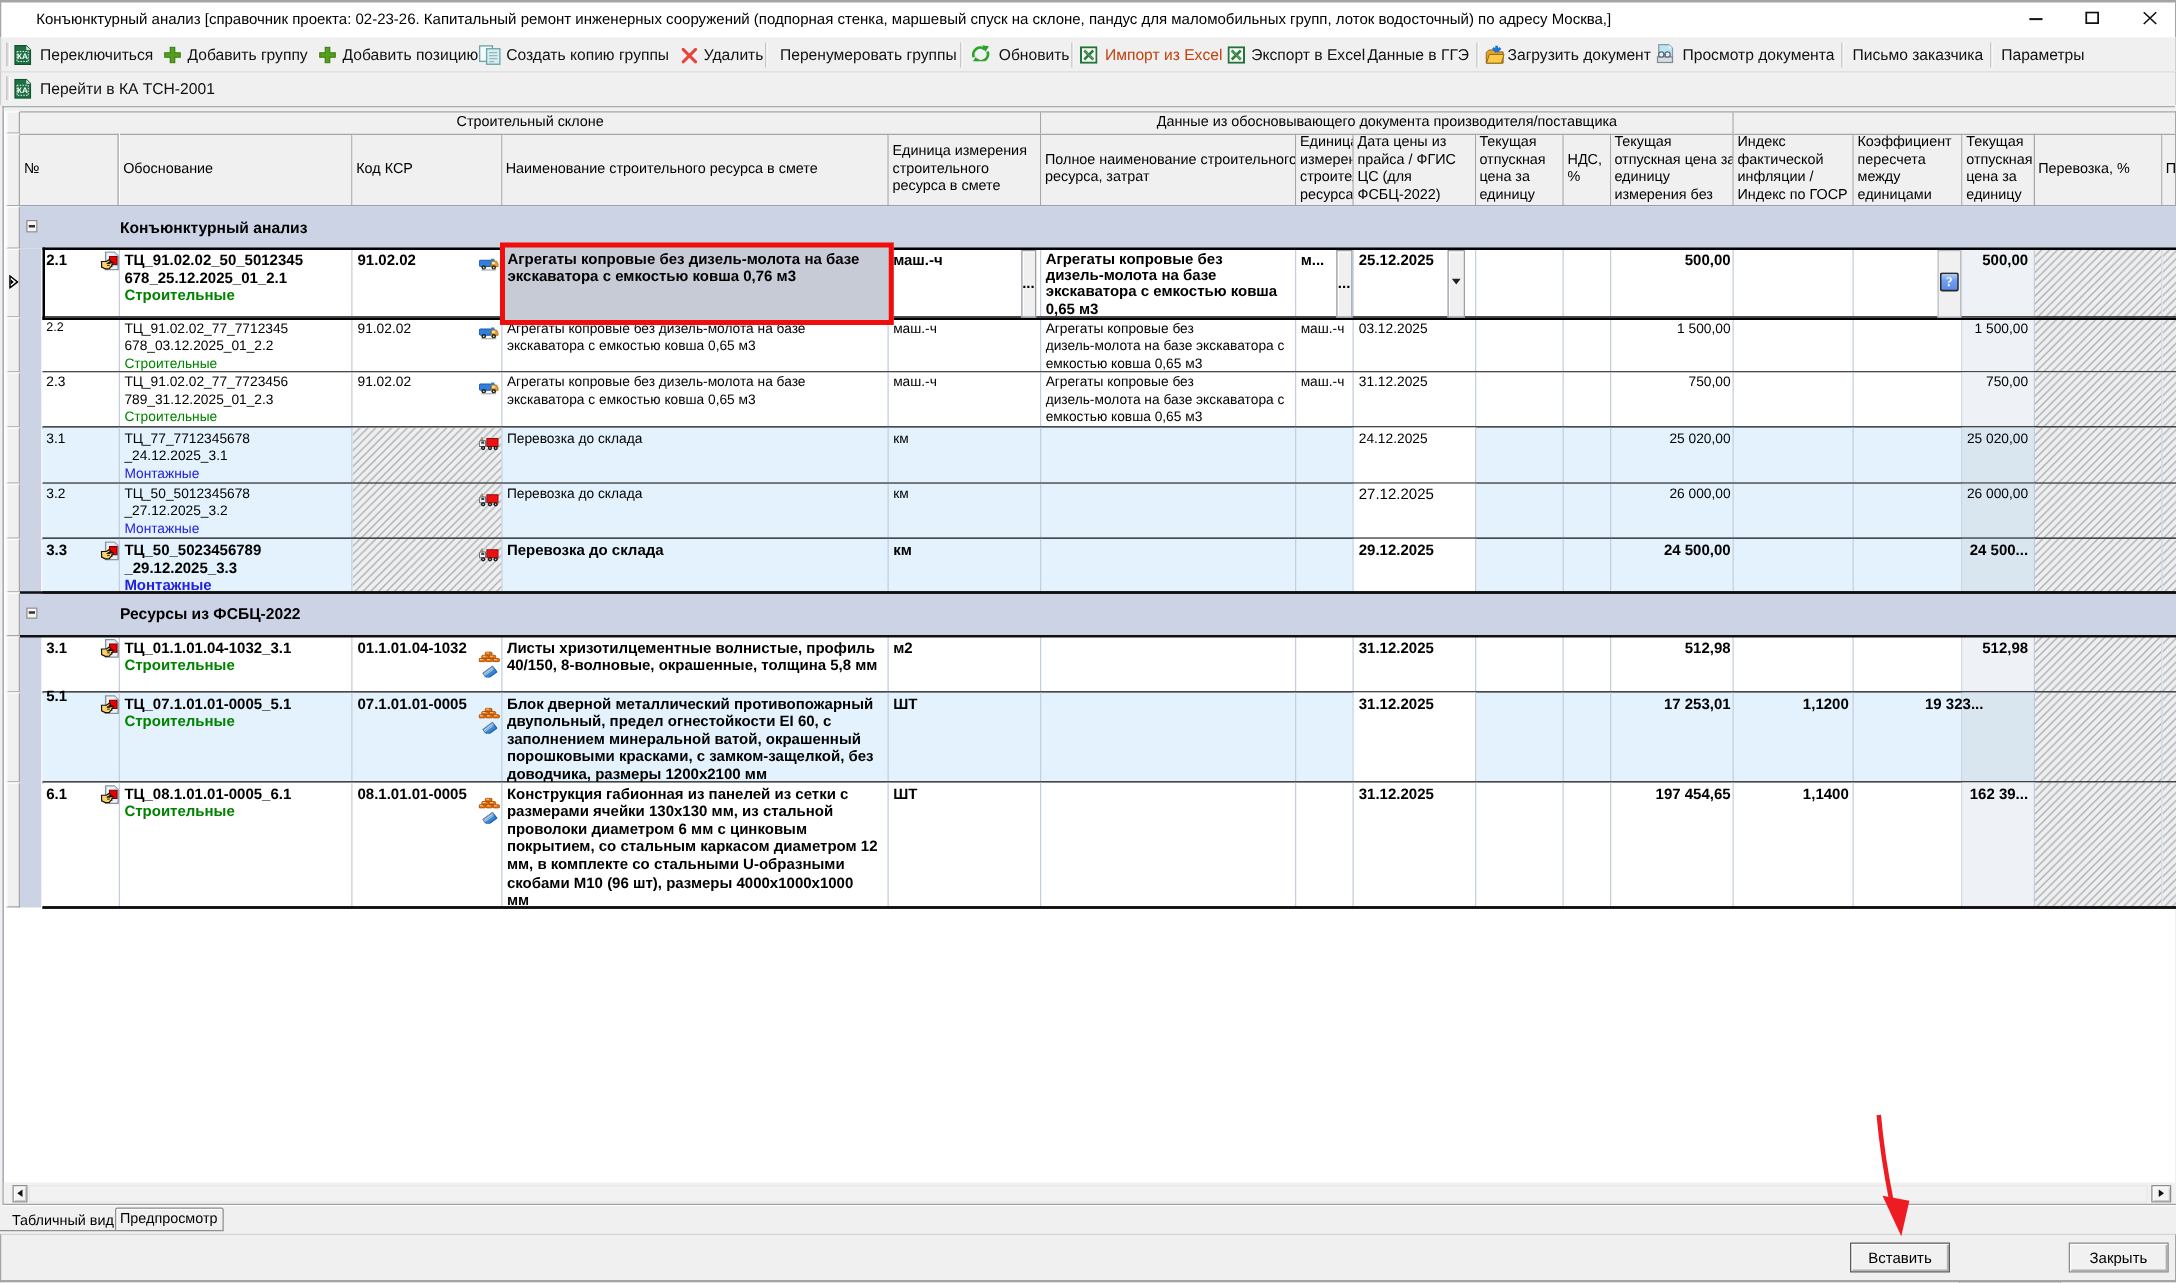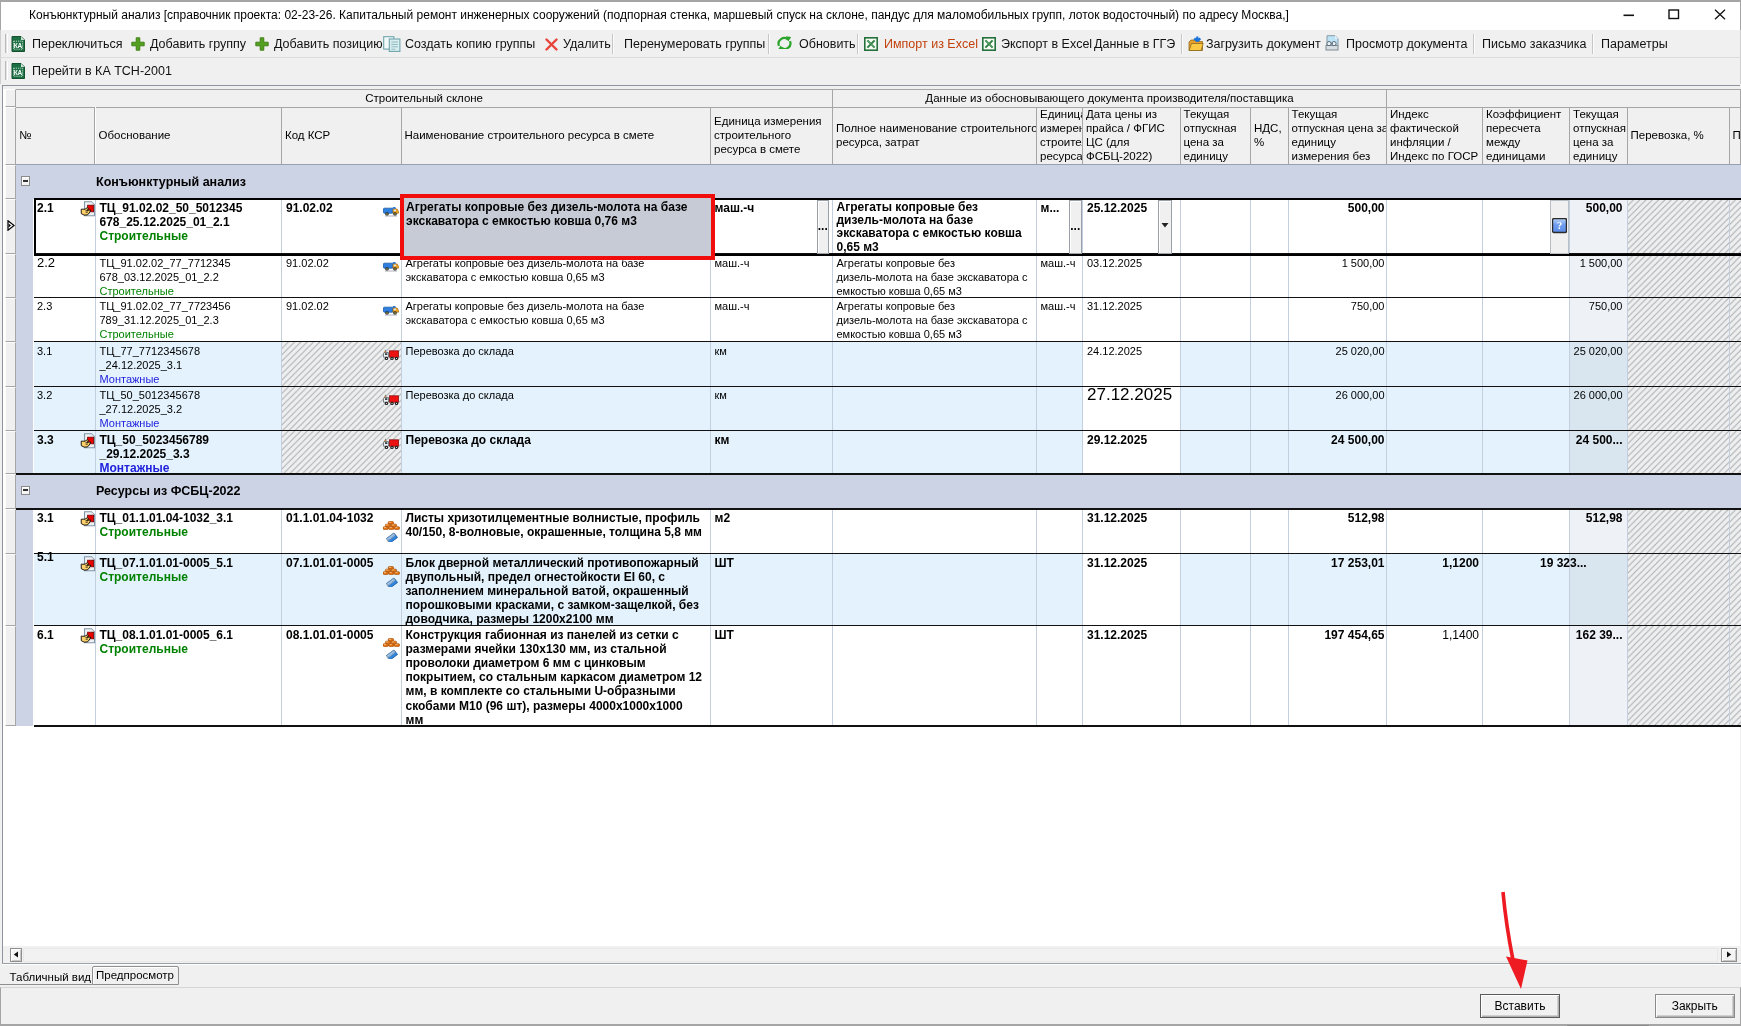--- a/index.html
+++ b/index.html
@@ -303,21 +303,21 @@
     <svg width="12.5" height="43.5">
       <defs>
         <pattern id="hp4" width="6.3" height="6.3" patternUnits="userSpaceOnUse">
           <path d="M-1.5 1.5 L1.5 -1.5 M-1.5 7.8 L7.8 -1.5 M4.8 7.8 L7.8 4.8" stroke="#a6abb1" stroke-width="1"></path>
         </pattern>
       </defs>
       <rect width="100%" height="100%" fill="#efefef"></rect>
       <rect width="100%" height="100%" fill="url(#hp4)"></rect>
     </svg>
   </div>
-<div style="position:absolute;left:37px;top:255.5px;width:33px;height:42px;font-size:13px;">2.2</div>
+<div style="position:absolute;left:37px;top:255.5px;width:33px;height:42px;font-size:10px;">2.2</div>
 <div style="position:absolute;left:99.5px;top:255.5px;width:180.5px;height:42px;font-size:11px;">ТЦ_91.02.02_77_7712345<br>678_03.12.2025_01_2.2<br><span style="color:#008200">Строительные</span></div>
 <div style="position:absolute;left:286px;top:255.5px;width:96px;height:42px;font-size:11px;">91.02.02</div>
 <div style="position:absolute;left:383px;top:260px;width:16px;height:12px;">
     <svg width="16" height="12" viewBox="0 0 16 12">
       <rect x="0.5" y="3.2" width="9.5" height="5" rx="0.8" fill="#2f7fe0" stroke="#1b5ca8" stroke-width="0.8"></rect>
       <path d="M9.8 2 h2.6 l0.6 2 h-3.2 z" fill="#2f7fe0"></path>
       <path d="M10 4 h4.2 l1.3 2.4 v1.8 h-5.5 z" fill="#f2a227" stroke="#a86c12" stroke-width="0.7"></path>
       <rect x="10.7" y="4.6" width="2.2" height="1.6" fill="#cfeef8"></rect>
       <circle cx="4" cy="9" r="1.8" fill="#222"></circle>
       <circle cx="4" cy="9" r="0.7" fill="#e8e85a"></circle>
@@ -524,21 +524,21 @@
       <circle cx="3.5" cy="9.4" r="0.6" fill="#dcdcdc"></circle>
       <circle cx="9" cy="9.4" r="1.7" fill="#1a1a1a"></circle>
       <circle cx="9" cy="9.4" r="0.6" fill="#dcdcdc"></circle>
       <circle cx="13.5" cy="9.4" r="1.7" fill="#1a1a1a"></circle>
       <circle cx="13.5" cy="9.4" r="0.6" fill="#dcdcdc"></circle>
       <path d="M1.2 2.2 l1.6 1" stroke="#e88614" stroke-width="0.9"></path>
     </svg>
   </div>
 <div style="position:absolute;left:405.5px;top:388px;width:302.5px;height:43px;font-size:11px;">Перевозка до склада</div>
 <div style="position:absolute;left:714.5px;top:388px;width:95.5px;height:43px;font-size:11px;">км</div>
-<div style="position:absolute;left:1087px;top:388px;width:91px;height:29px;font-size:17px;">27.12.2025</div>
+<div style="position:absolute;left:1087px;top:388px;width:91px;height:29px;font-size:12px;">27.12.2025</div>
 <div style="position:absolute;left:1240px;top:388px;width:144.5px;height:43px;font-size:11px;text-align:right;white-space:nowrap;">26 000,00</div>
 <div style="position:absolute;left:1540px;top:388px;width:82.5px;height:43px;font-size:11px;text-align:right;white-space:nowrap;">26 000,00</div>
 <div style="position:absolute;left:33.5px;top:430px;width:1707.5px;height:1.5px;background:#111;"></div>
 <div style="position:absolute;left:33.5px;top:431px;width:1707.5px;height:43px;background:#e3f2fc;"></div>
 <div style="position:absolute;left:33.5px;top:431px;width:62px;height:43px;border-right:1px solid #c3cede;"></div>
 <div style="position:absolute;left:95.5px;top:431px;width:186.5px;height:43px;border-right:1px solid #c3cede;"></div>
 <div style="position:absolute;left:282px;top:431px;width:119.5px;height:43px;border-right:1px solid #c3cede;overflow:hidden;">
     <svg width="119.5" height="43">
       <defs>
         <pattern id="hp13" width="6.3" height="6.3" patternUnits="userSpaceOnUse">
@@ -834,21 +834,21 @@
       <path d="M1.5 6.5 l7.5 -5.5 3.5 4.5 -7.5 5.5 z" fill="#2e86e0" stroke="#1b5ca8" stroke-width="0.9"></path>
       <path d="M1.5 6.5 l7.5 -5.5 1 1.2 -7.4 5.6 z" fill="#77b4ef"></path>
       <path d="M2 7.6 l7.4 -5.4 M2.6 8.6 l7.4 -5.4" stroke="#c8d4e0" stroke-width="0.8" fill="none"></path>
       <path d="M1.5 6.5 l1.2 2.8 7.4 -5.5 -1 -2.8 z" fill="none" stroke="#888" stroke-width="0.5"></path>
     </svg>
   </div>
 <div style="position:absolute;left:405.5px;top:627.5px;width:302.5px;height:98.5px;font-weight:bold;">Конструкция габионная из панелей из сетки с<br>размерами ячейки 130х130 мм, из стальной<br>проволоки диаметром 6 мм с цинковым<br>покрытием, со стальным каркасом диаметром 12<br>мм, в комплекте со стальными U-образными<br>скобами М10 (96 шт), размеры 4000х1000х1000<br>мм</div>
 <div style="position:absolute;left:714.5px;top:627.5px;width:95.5px;height:98.5px;font-weight:bold;">ШТ</div>
 <div style="position:absolute;left:1087px;top:627.5px;width:91px;height:98.5px;font-weight:bold;">31.12.2025</div>
 <div style="position:absolute;left:1240px;top:627.5px;width:144.5px;height:98.5px;font-weight:bold;text-align:right;white-space:nowrap;">197 454,65</div>
-<div style="position:absolute;left:1400px;top:627.5px;width:79px;height:98.5px;font-weight:normal;text-align:right;white-space:nowrap;">1,1400</div>
+<div style="position:absolute;left:1400px;top:627.5px;width:79px;height:98.5px;font-weight:bold;text-align:right;white-space:nowrap;">1,1400</div>
 <div style="position:absolute;left:1540px;top:627.5px;width:82.5px;height:98.5px;font-weight:bold;text-align:right;white-space:nowrap;">162 39...</div>
 <div style="position:absolute;left:33.5px;top:725px;width:1707.5px;height:1.5px;background:#111;"></div>
 <div style="position:absolute;left:16.3px;top:473px;width:1724.7px;height:1.5px;background:#111;"></div>
 <div style="position:absolute;left:16.3px;top:508px;width:1724.7px;height:1.5px;background:#111;"></div>
 <div style="position:absolute;left:33.5px;top:725px;width:1707.5px;height:1.5px;background:#111;"></div>
 <div style="position:absolute;left:33.5px;top:197.5px;width:1707.5px;height:2px;background:#000;"></div>
 <div style="position:absolute;left:33.5px;top:253.5px;width:1707.5px;height:2px;background:#000;"></div>
 <div style="position:absolute;left:33.5px;top:197.5px;width:2px;height:58px;background:#000;"></div>
 <div style="position:absolute;left:816.5px;top:199.5px;width:12.5px;height:54px;background:#f0f0f0;border:1px solid #9aa0a8;box-shadow:inset 1px 1px 0 #fff;display:flex;align-items:center;justify-content:center;font-weight:bold;">...</div>
 <div style="position:absolute;left:1068.5px;top:199.5px;width:13.5px;height:54px;background:#f0f0f0;border:1px solid #9aa0a8;box-shadow:inset 1px 1px 0 #fff;display:flex;align-items:center;justify-content:center;font-weight:bold;">...</div>

